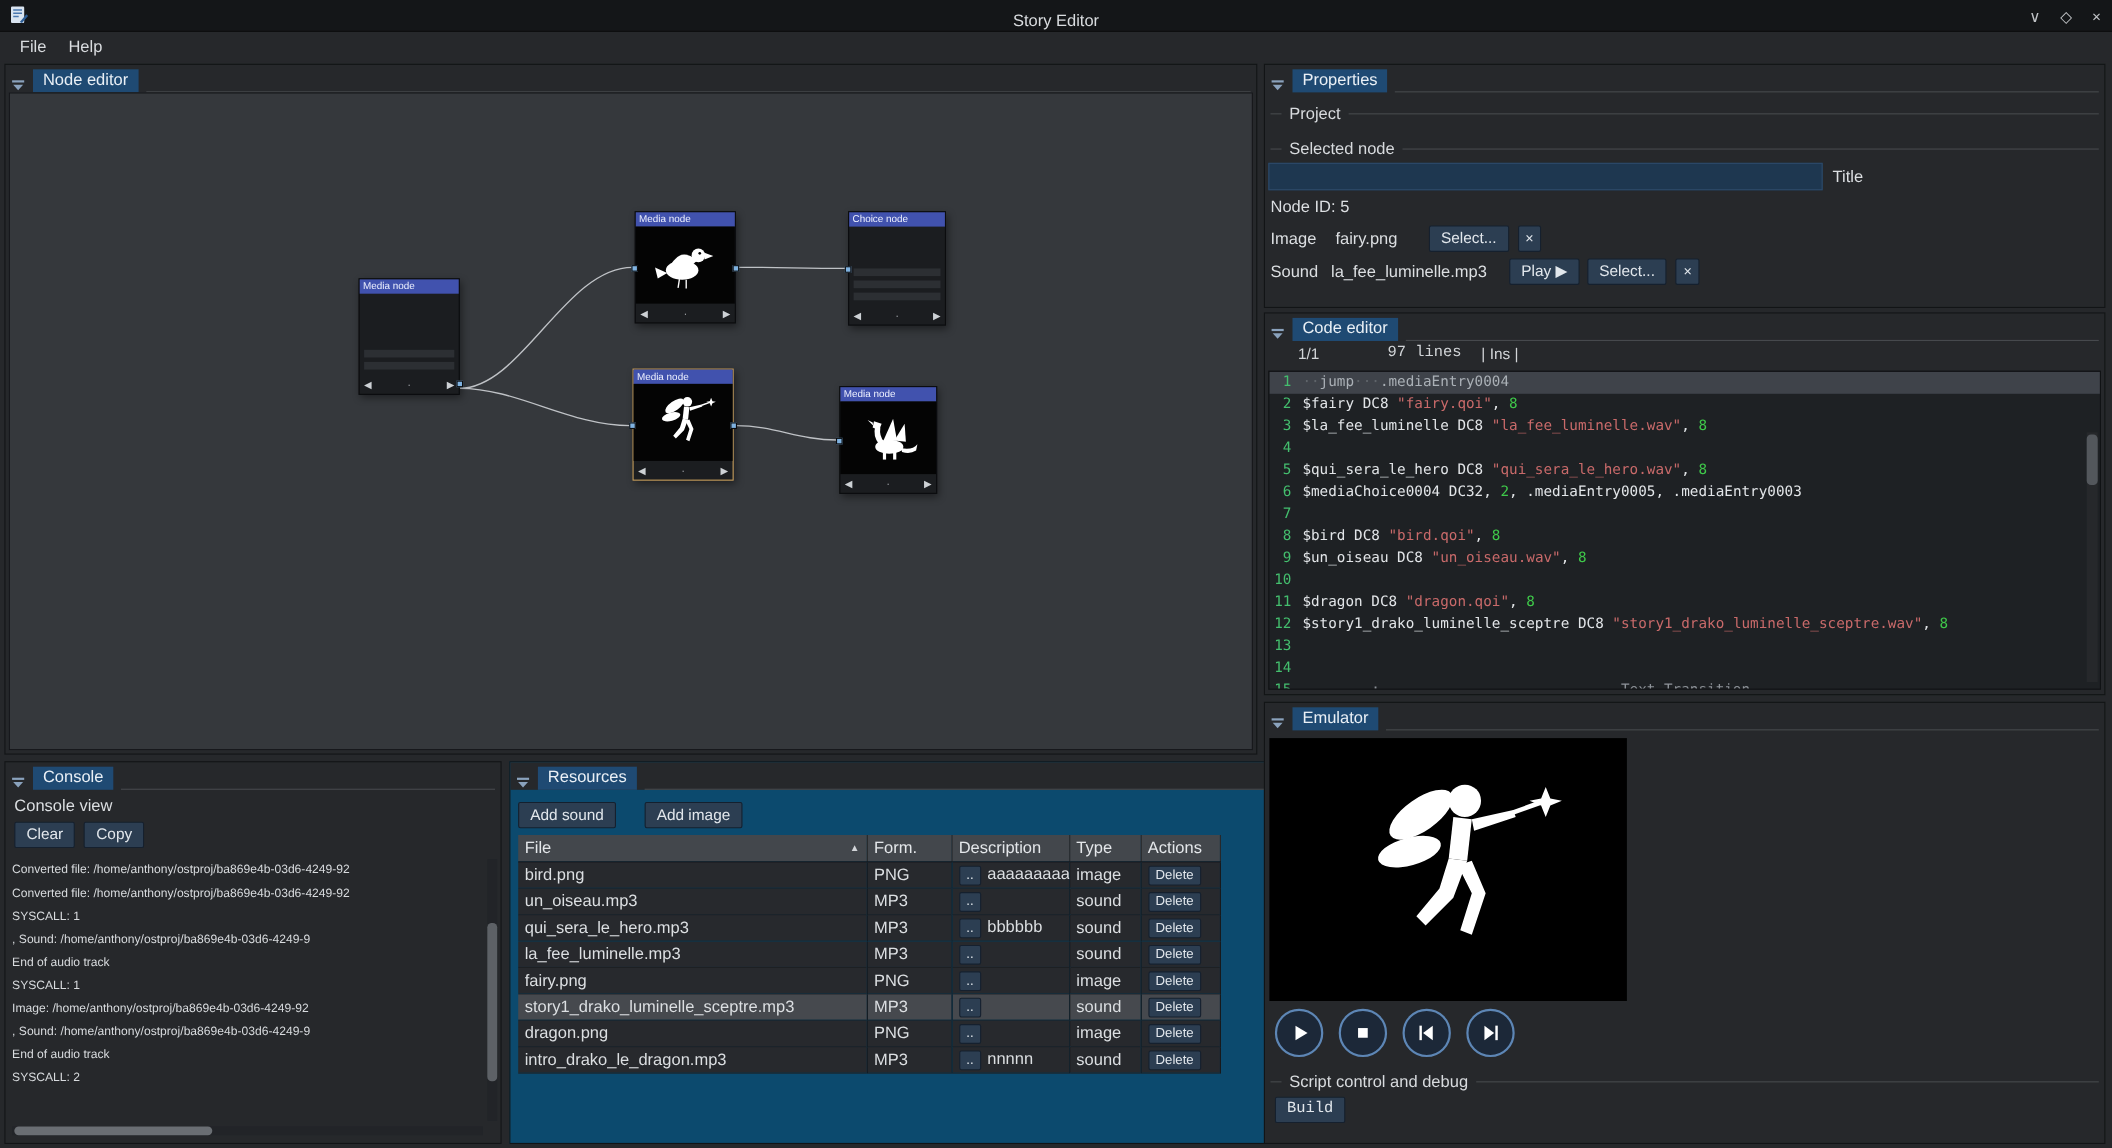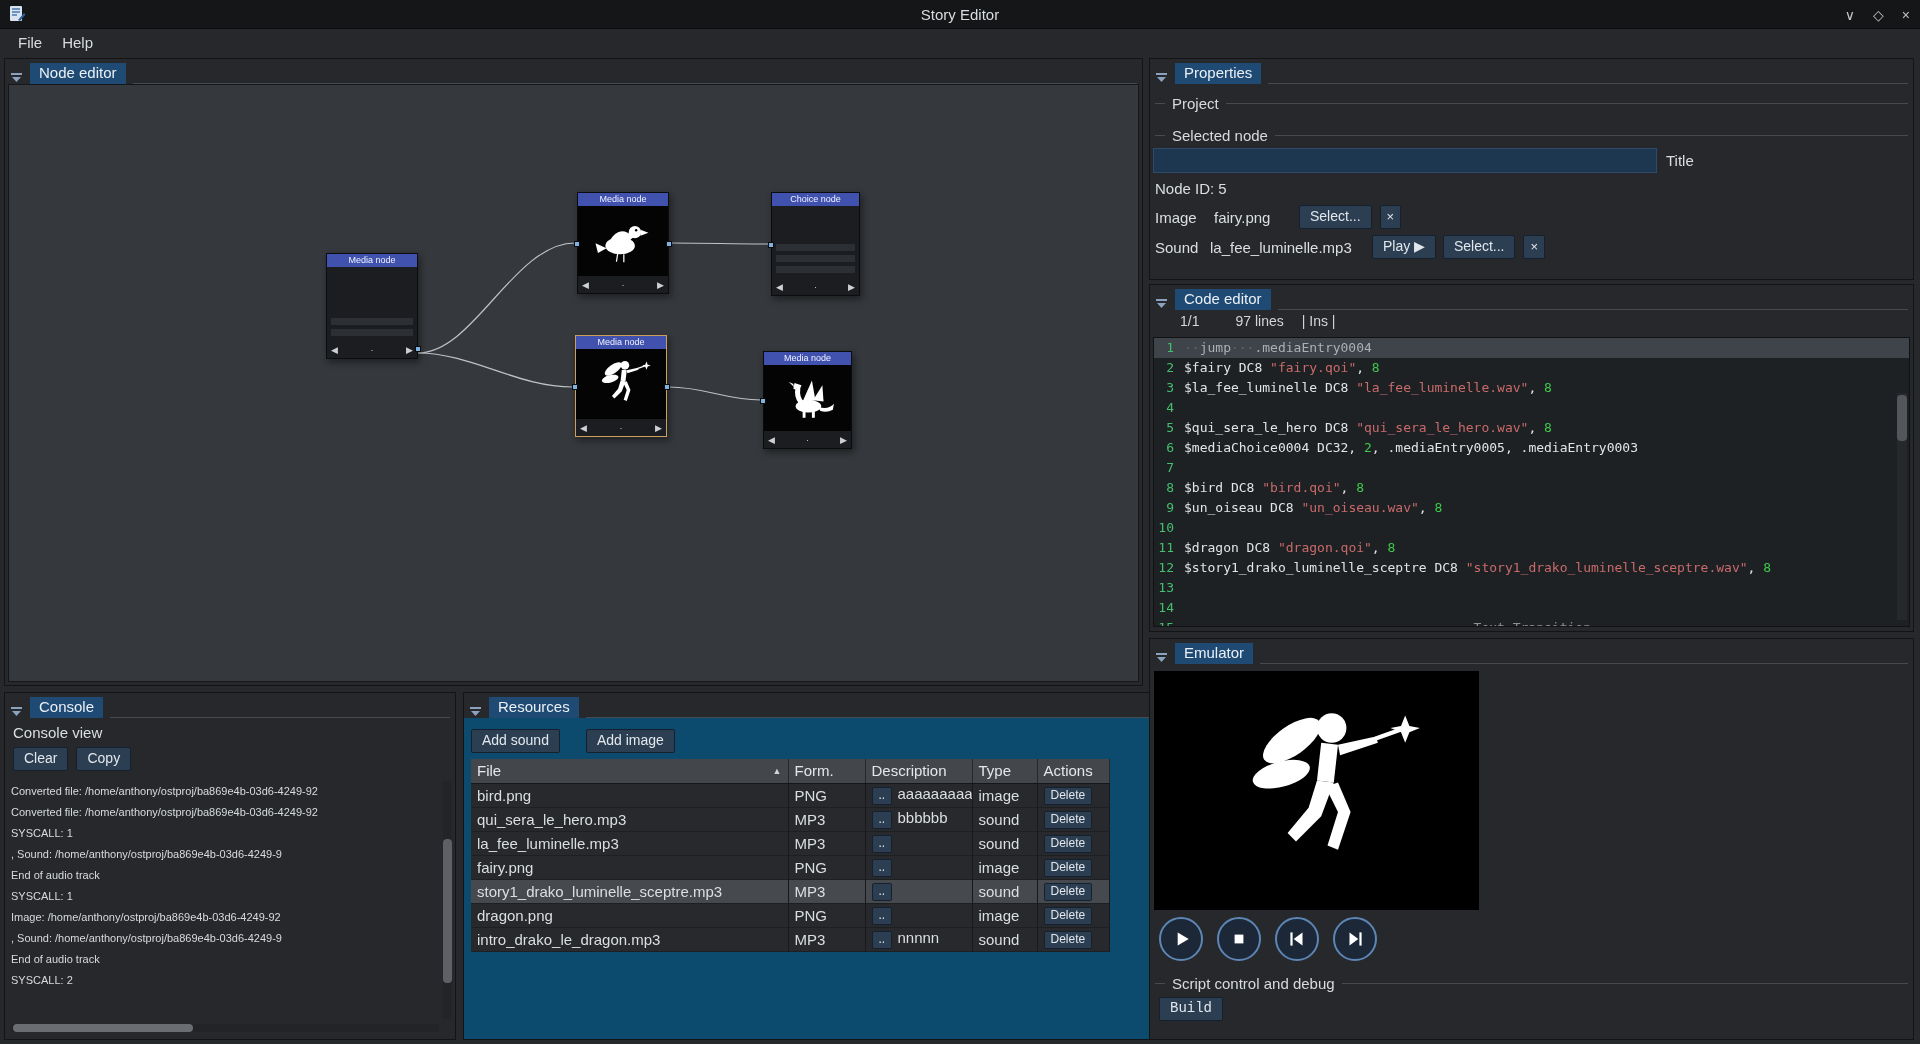--- a/index.html
+++ b/index.html
@@ -7,21 +7,21 @@
   body {
     background:#26282b;
     font-family:"Liberation Sans", sans-serif;
     color:#dcdfe2;
     font-size:15px;
     position:relative;
   }
   
   .titlebar {
     position:absolute; left:0; top:0; right:0; height:29px;
-    background:#141618; display:flex; align-items:center;
+    background:#141618; display:flex; align-items:flex-end;
     border-bottom:1px solid #0b0c0d;
   }
   .app-icon { position:absolute; left:8px; top:5px; width:18px; height:18px; }
   .titlebar .title { flex:1; text-align:center; color:#d9dcdf; font-size:15px; }
   .win-btns { position:absolute; right:10px; top:0; height:29px; display:flex; align-items:center; gap:18px; }
   .win-btn { color:#c0c3c6; font-size:14px; cursor:default; }
   
   .menubar { position:absolute; left:0; top:29px; right:0; height:27px; background:#26282b; display:flex; align-items:center; padding-left:8px; }
   .menu-item { padding:3px 10px; color:#d9dcdf; font-size:15px; }
   
@@ -39,21 +39,21 @@
     white-space:nowrap; line-height:17px;
   }
   .btn-icon { padding:2px 6px 3px; font-size:13px; }
   .btn-xs { font-size:12px; padding:0 6px 1px; line-height:15px; }
   
   #node-editor { left:4px; top:58px; width:1139px; height:628px; }
   .canvas { position:absolute; left:3px; right:3px; top:25px; bottom:3px; background:#35383c; border:1px solid #141619; overflow:hidden; }
   .wires { position:absolute; inset:0; width:100%; height:100%; pointer-events:none; }
   .node { position:absolute; background:#1b1d20; border:1px solid #0b0c0e; box-shadow:2px 3px 7px rgba(0,0,0,.45); }
   .node.selected { border:1px solid #c9a05e; }
-  .node-title { height:13px; background:#4152ae; color:#eef1ff; font-size:9px; line-height:13px; padding:0 3px; overflow:hidden; white-space:nowrap;text-align:center; }
+  .node-title { height:13px; background:#4152ae; color:#eef1ff; font-size:9px; line-height:13px; padding:0 3px; overflow:hidden; white-space:nowrap; }
   .node-img { position:absolute; top:13px; left:0; right:0; bottom:17px; background:#040404; display:flex; align-items:center; justify-content:center; overflow:hidden; }
   .node-img svg { width:88%; height:88%; }
   .node-bars { position:absolute; top:13px; left:0; right:0; bottom:17px; padding:5px 4px; display:flex; flex-direction:column; justify-content:flex-end; gap:4px; }
   .bar { height:7px; background:#2c2f33; }
   .node-controls { position:absolute; left:0; right:0; bottom:0; height:17px; display:flex; align-items:center; justify-content:space-between; padding:0 4px; font-size:9px; color:#cdd1d5; }
   .port { position:absolute; width:6px; height:6px; background:#7fb2e0; border:1px solid #0b0c0e; }
   .n1 { left:317px; top:168px; width:92px; height:106px; }
   .n2 { left:568px; top:107px; width:92px; height:102px; }
   .n3 { left:762px; top:107px; width:89px; height:104px; }
   .n4 { left:566px; top:250px; width:92px; height:102px; }
@@ -93,21 +93,21 @@
   .plabel { color:#dcdfe2; }
   .pvalue { color:#dcdfe2; white-space:nowrap; overflow:hidden; }
   #title-input {
     width:504px; height:25px; background:#1e3750; border:1px solid #2d4a6a;
     color:#e6eaef; font-family:inherit; font-size:14px; padding:0 6px;
   }
   
   #code-editor { left:1149px; top:284px; width:765px; height:348px; }
   #code-status { position:absolute; left:0; top:28px; right:0; height:20px; display:flex; font-size:14px; color:#d2d5d8; }
   #code-status .cur { margin-left:30px; }
-  #code-status .cnt { margin-left:36px; }
+  #code-status .cnt { margin-left:62px;font-family:Liberation Mono, monospace; }
   #code-status .mode { margin-left:18px; }
   #code-box { position:absolute; left:3px; right:3px; top:52px; bottom:4px; background:#1e2124; border:1px solid #101214; overflow:hidden; }
   .code-line { display:flex; height:20px; line-height:20px; font-family:"DejaVu Sans Mono", monospace; font-size:13px; white-space:pre; }
   .code-line.current { background:#3f434a; }
   .gutter { width:30px; flex:0 0 30px; text-align:right; padding-right:10px; color:#44bf6e; }
   .code-text { flex:1; overflow:hidden; }
   .tk-id  { color:#e2e5e8; }
   .tk-pln { color:#e2e5e8; }
   .tk-str { color:#c96a6a; }
   .tk-num { color:#3fc94a; }
@@ -344,20 +344,27 @@
             <th><span>Type</span></th>
             <th><span>Actions</span></th>
           </tr>
         </thead>
       <tbody id="res-tbody">
           <tr>
             <td>bird.png</td>
             <td>PNG</td>
             <td><button class="btn btn-xs desc-btn">..</button><span>aaaaaaaaa</span></td>
             <td>image</td>
+            <td><button class="btn btn-xs">Delete</button></td>
+          </tr>
+          <tr>
+            <td>un_oiseau.mp3</td>
+            <td>MP3</td>
+            <td><button class="btn btn-xs desc-btn">..</button><span></span></td>
+            <td>sound</td>
             <td><button class="btn btn-xs">Delete</button></td>
           </tr>
           <tr>
             <td>qui_sera_le_hero.mp3</td>
             <td>MP3</td>
             <td><button class="btn btn-xs desc-btn">..</button><span>bbbbbb</span></td>
             <td>sound</td>
             <td><button class="btn btn-xs">Delete</button></td>
           </tr>
           <tr>

